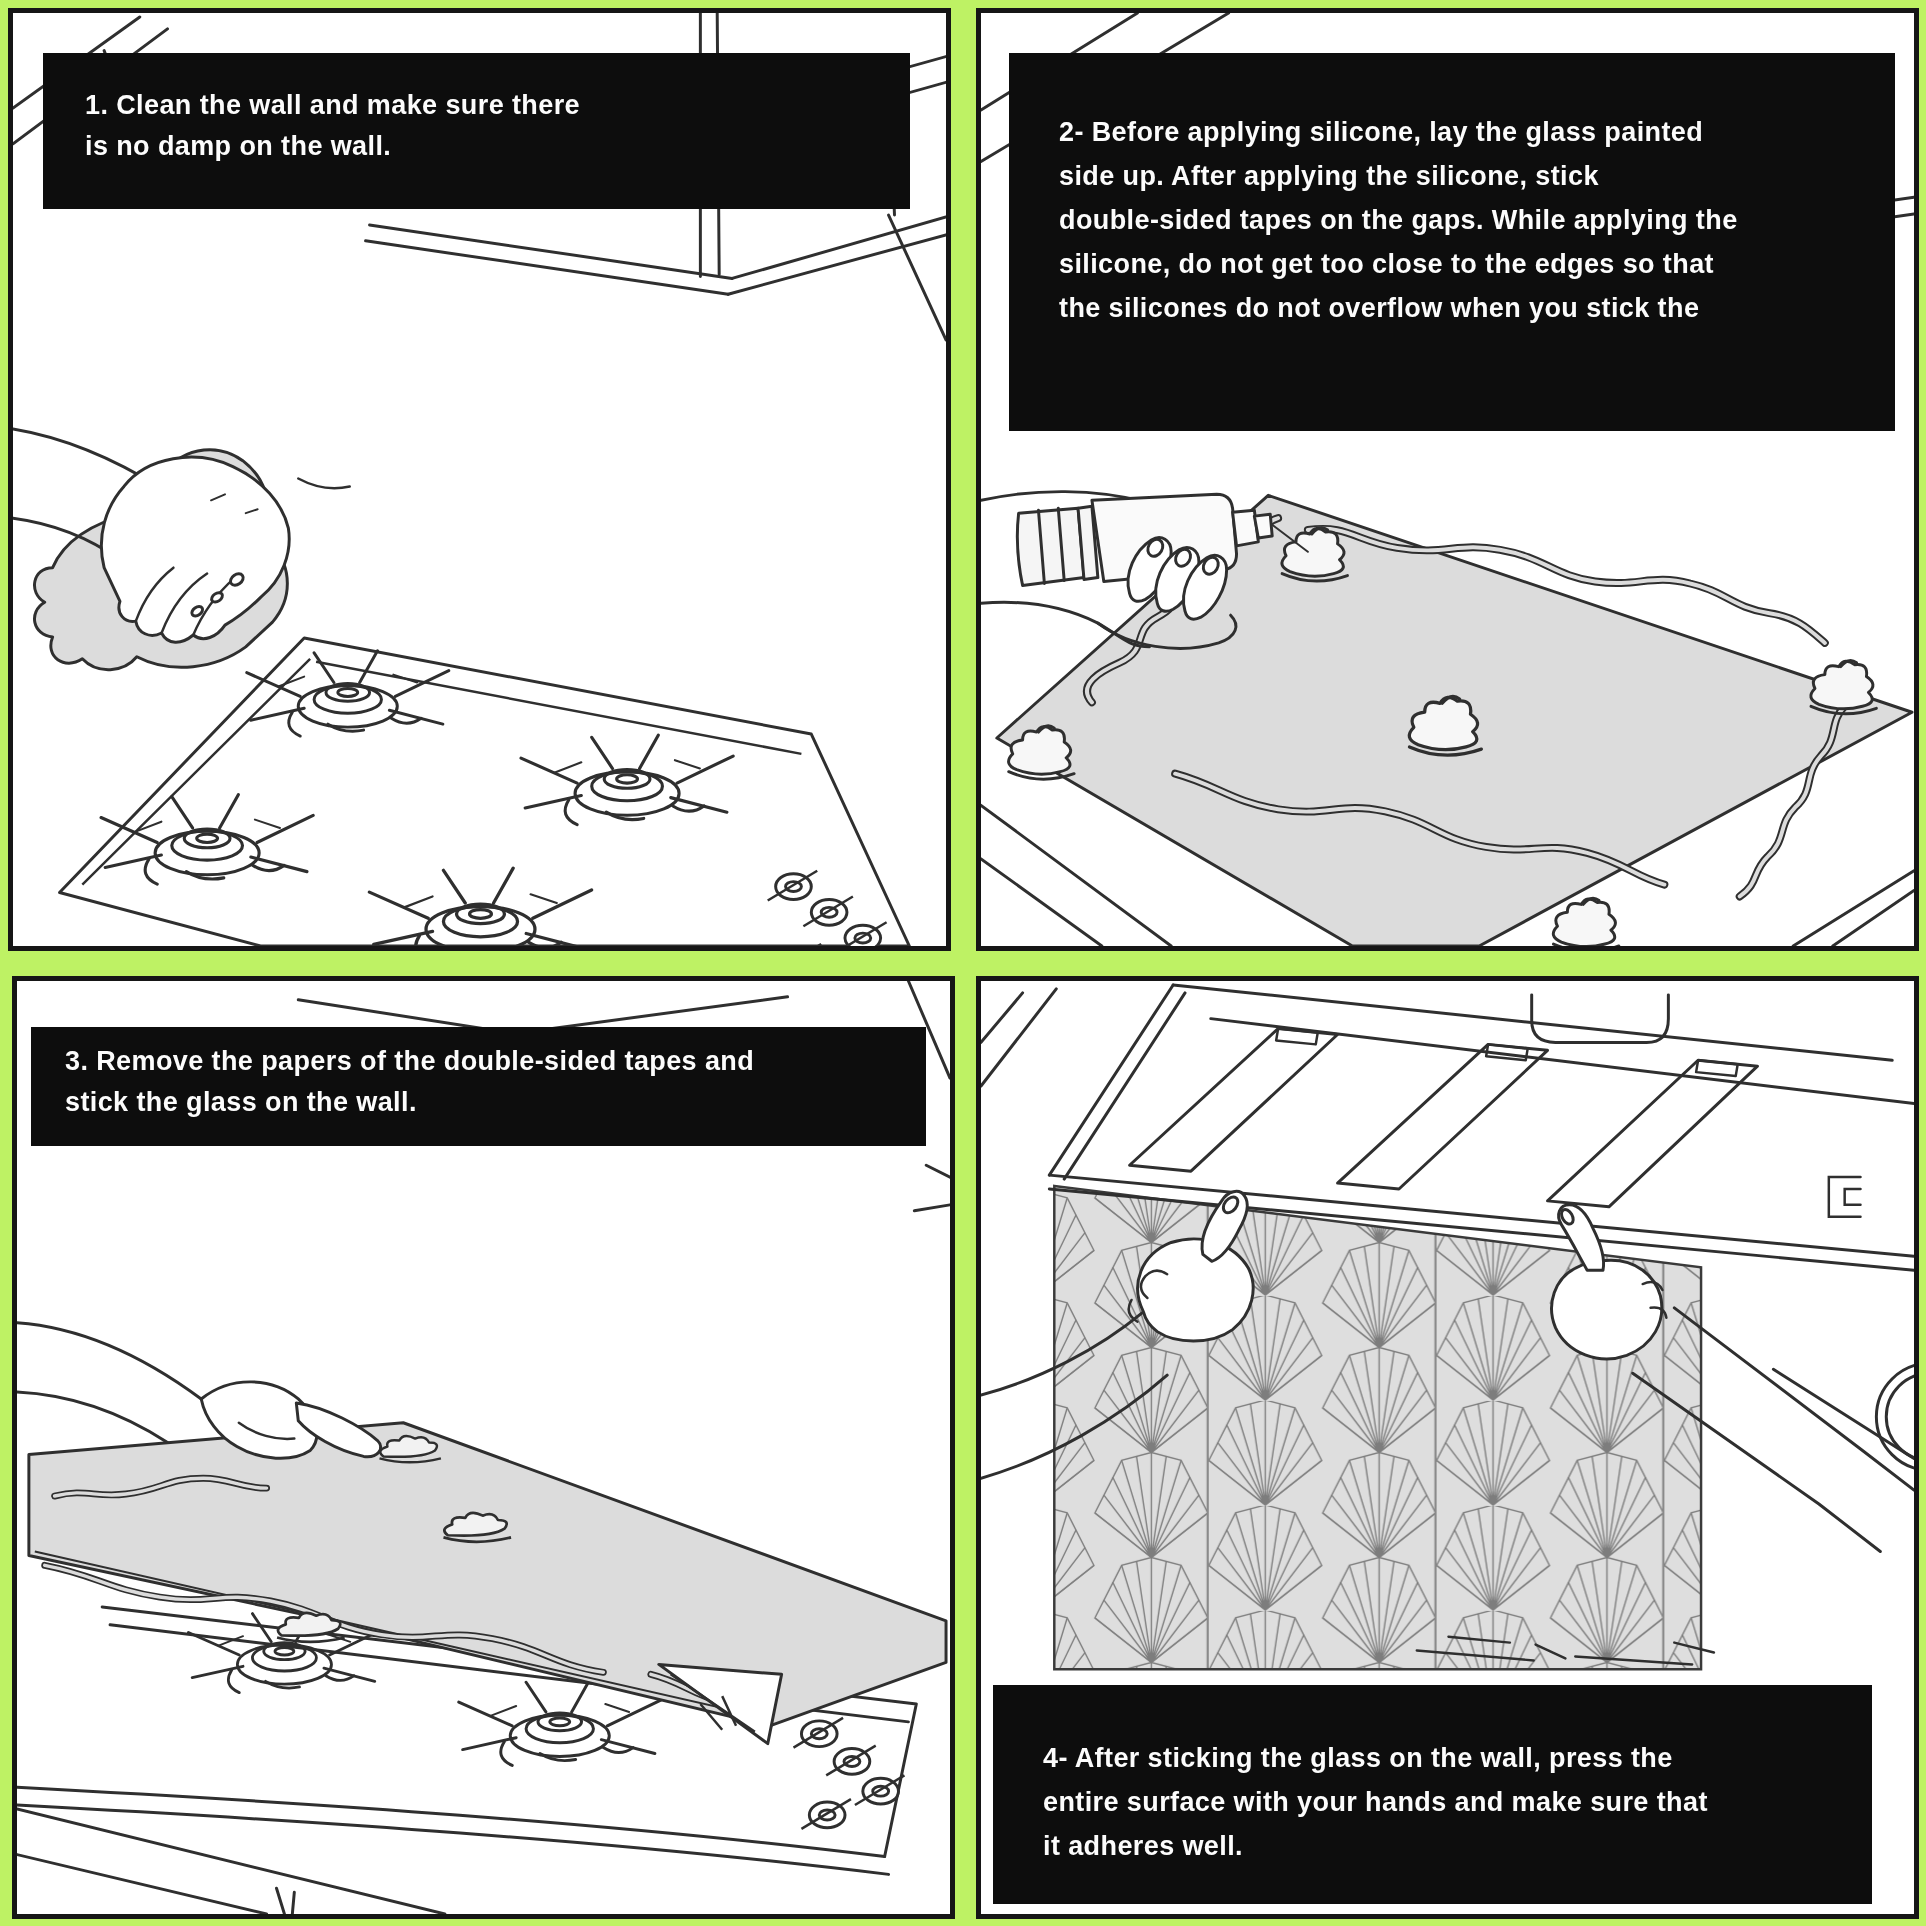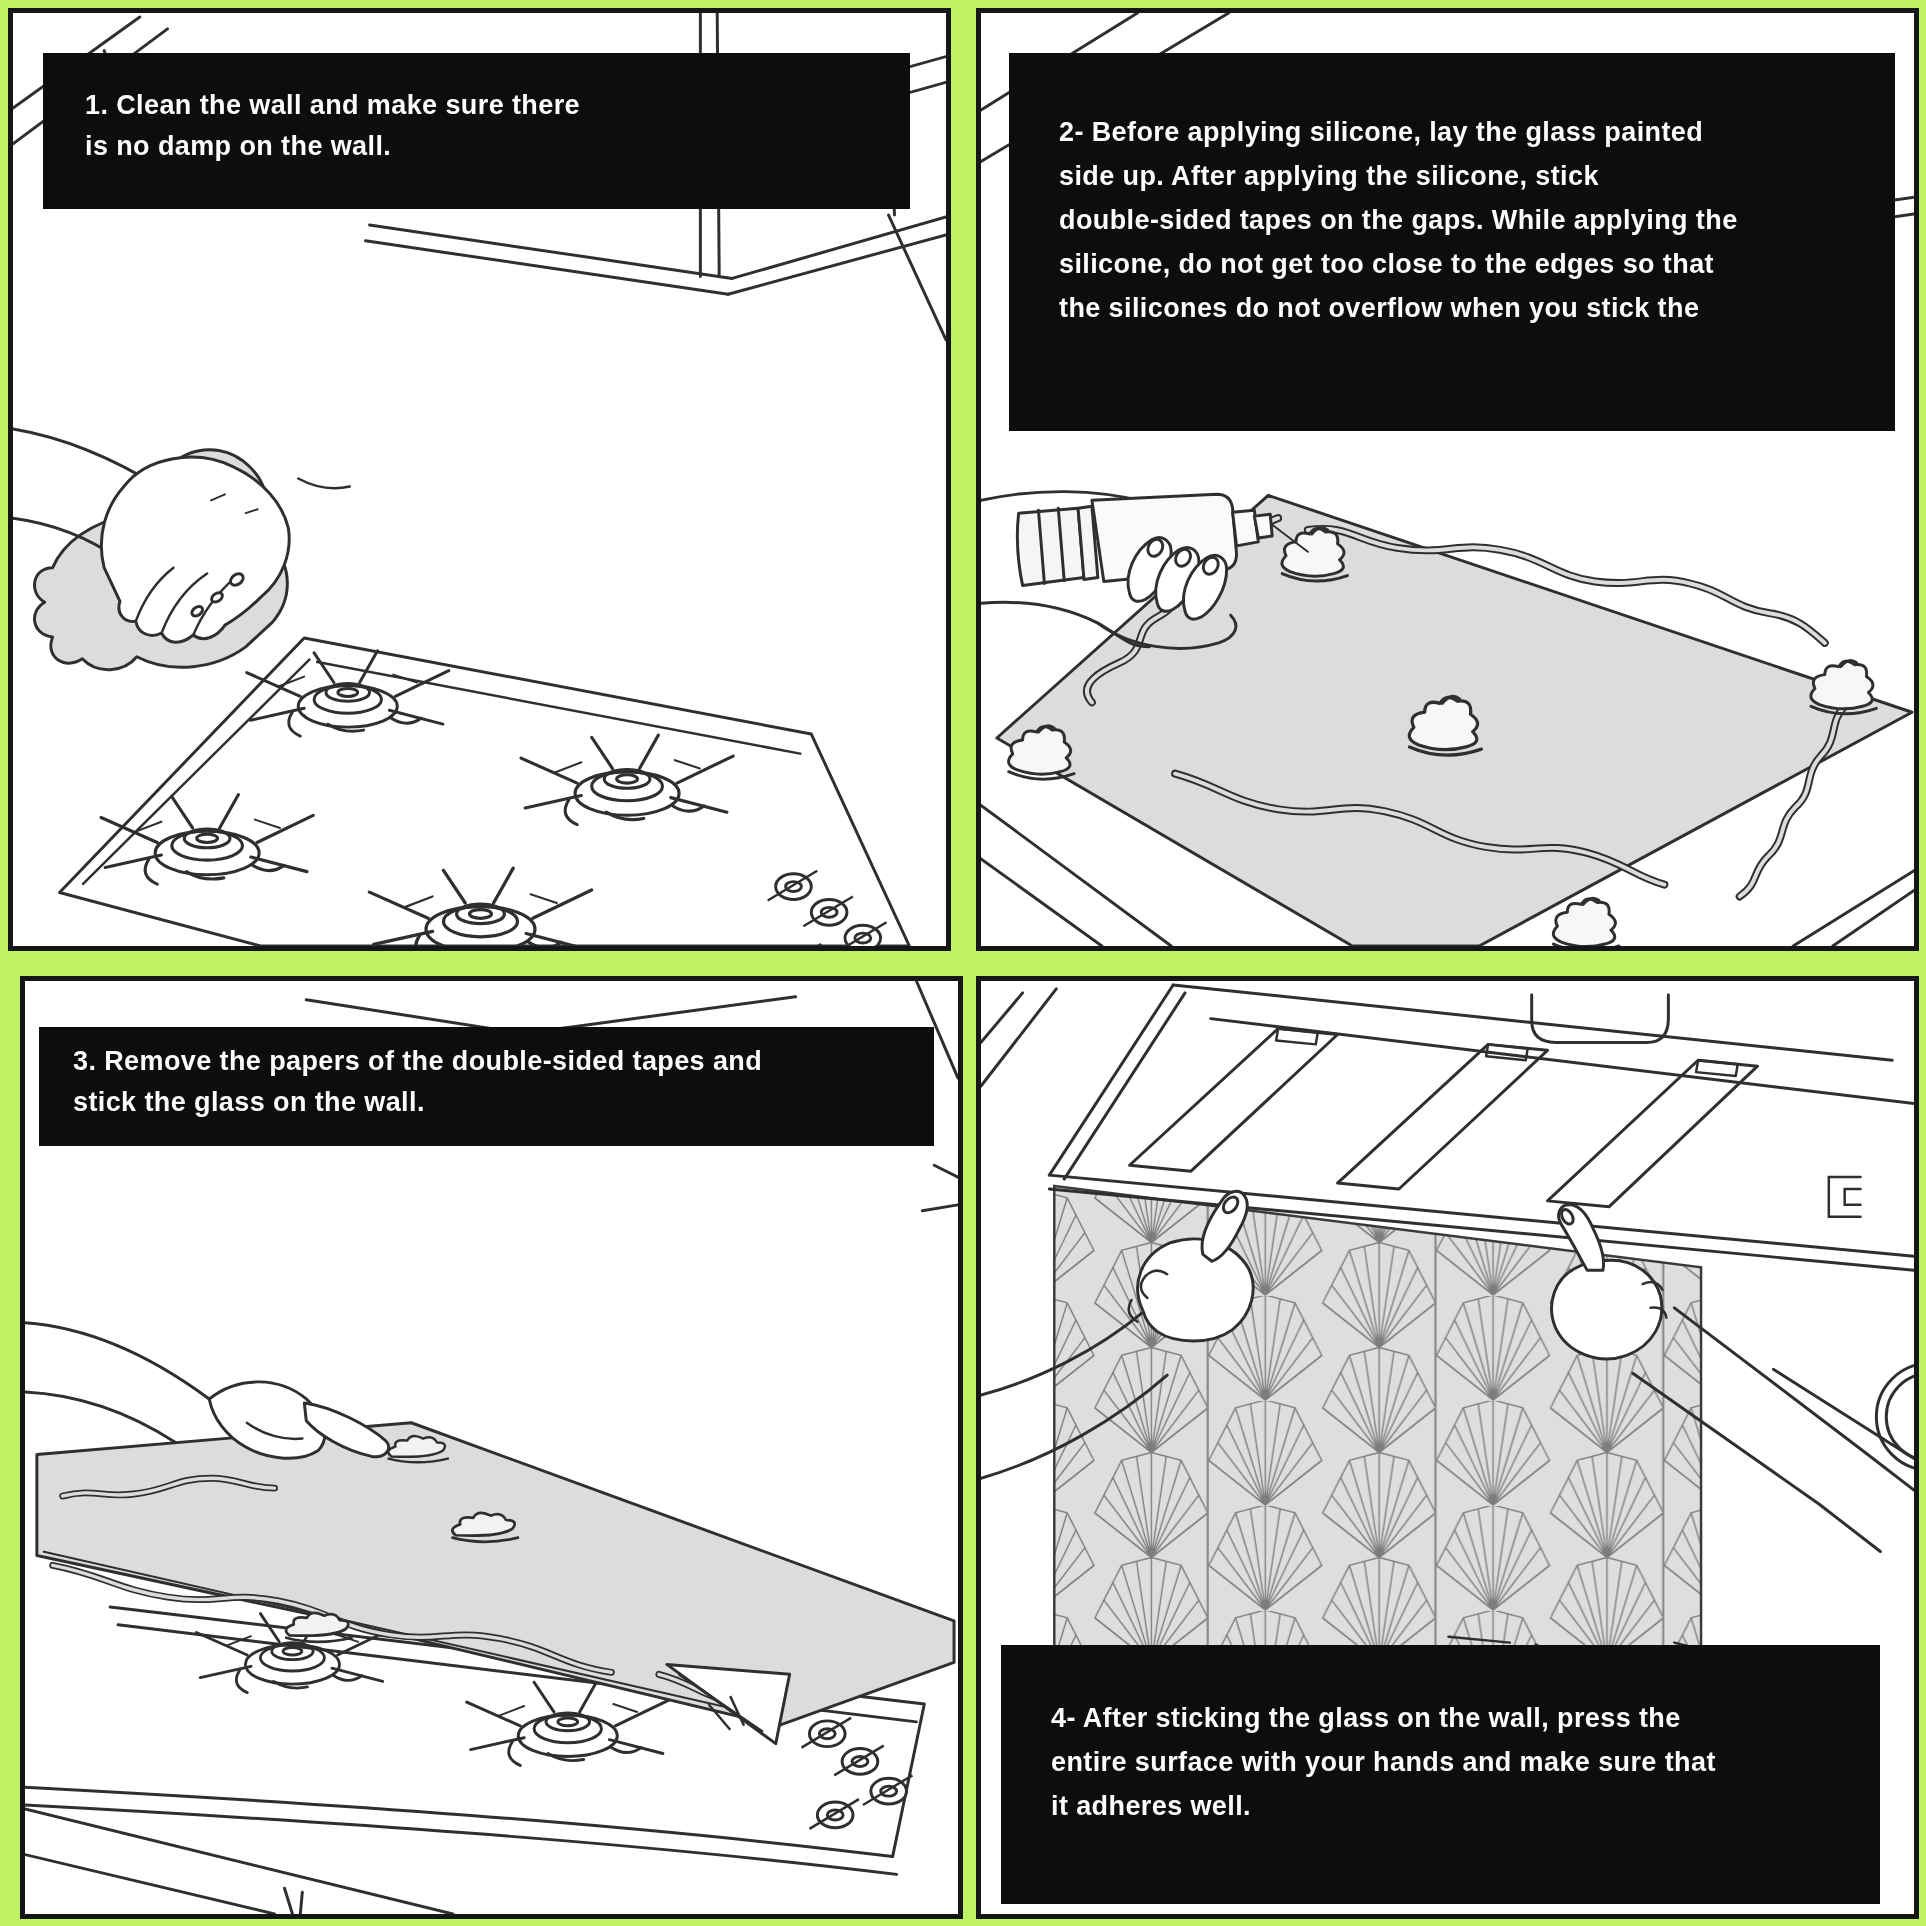--- a/index.html
+++ b/index.html
@@ -1,29 +1,29 @@
 <!DOCTYPE html>
 <html><head>
 <meta charset="utf-8">
 <style>
   html,body{margin:0;padding:0;background:#ffffff;}
   .page{position:relative;width:1927px;height:1927px;background:#bef264;font-family:"Liberation Sans",sans-serif;overflow:hidden;}
   .panel{position:absolute;width:943px;height:943px;background:#ffffff;border:5px solid #161616;box-sizing:border-box;overflow:hidden;}
   .panel svg{position:absolute;left:0;top:0;width:933px;height:933px;display:block;}
   #panel-1{left:8px;top:8px;}
   #panel-2{left:976px;top:8px;}
-  #panel-3{left:20px;top:976px;}
+  #panel-3{left:12px;top:976px;}
   #panel-4{left:976px;top:976px;}
   .caption{position:absolute;z-index:5;background:#0d0d0d;color:#fcfcfc;
     font-weight:bold;font-size:27px;line-height:44px;letter-spacing:0.4px;
     white-space:pre-line;box-sizing:border-box;}
   #caption-1{left:30px;top:40px;width:867px;height:156px;padding:32px 24px 0 42px;line-height:41px;}
   #caption-2{left:28px;top:40px;width:886px;height:378px;padding:57px 28px 0 50px;}
   #caption-3{left:14px;top:46px;width:895px;height:119px;padding:14px 18px 0 34px;line-height:41px;}
-  #caption-4{left:20px;bottom:10px;width:879px;height:259px;padding:51px 28px 15px 50px;}
+  #caption-4{left:12px;bottom:10px;width:879px;height:219px;padding:51px 28px 15px 50px;}
 </style>
 </head>
 <body>
 
 <svg width="0" height="0" style="position:absolute" aria-hidden="true">
   <defs>
     <g id="burner" fill="none" stroke="#2f2f2f" stroke-width="3" stroke-linecap="round">
       <ellipse rx="50" ry="21"></ellipse>
       <ellipse cy="-7" rx="34" ry="14"></ellipse>
       <ellipse cy="-14" rx="22" ry="9"></ellipse>

